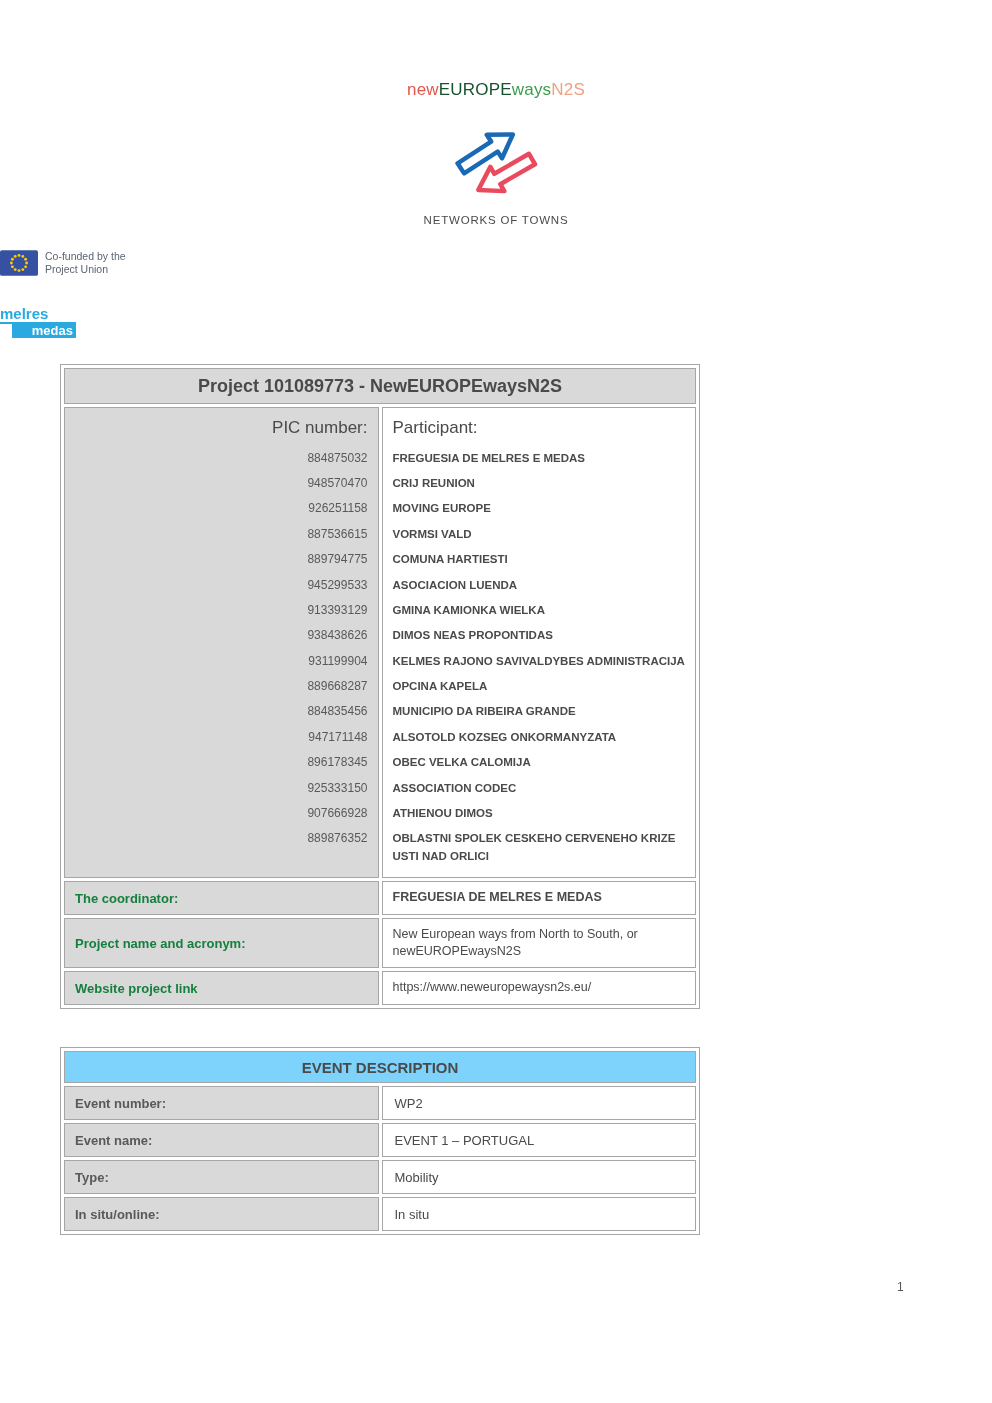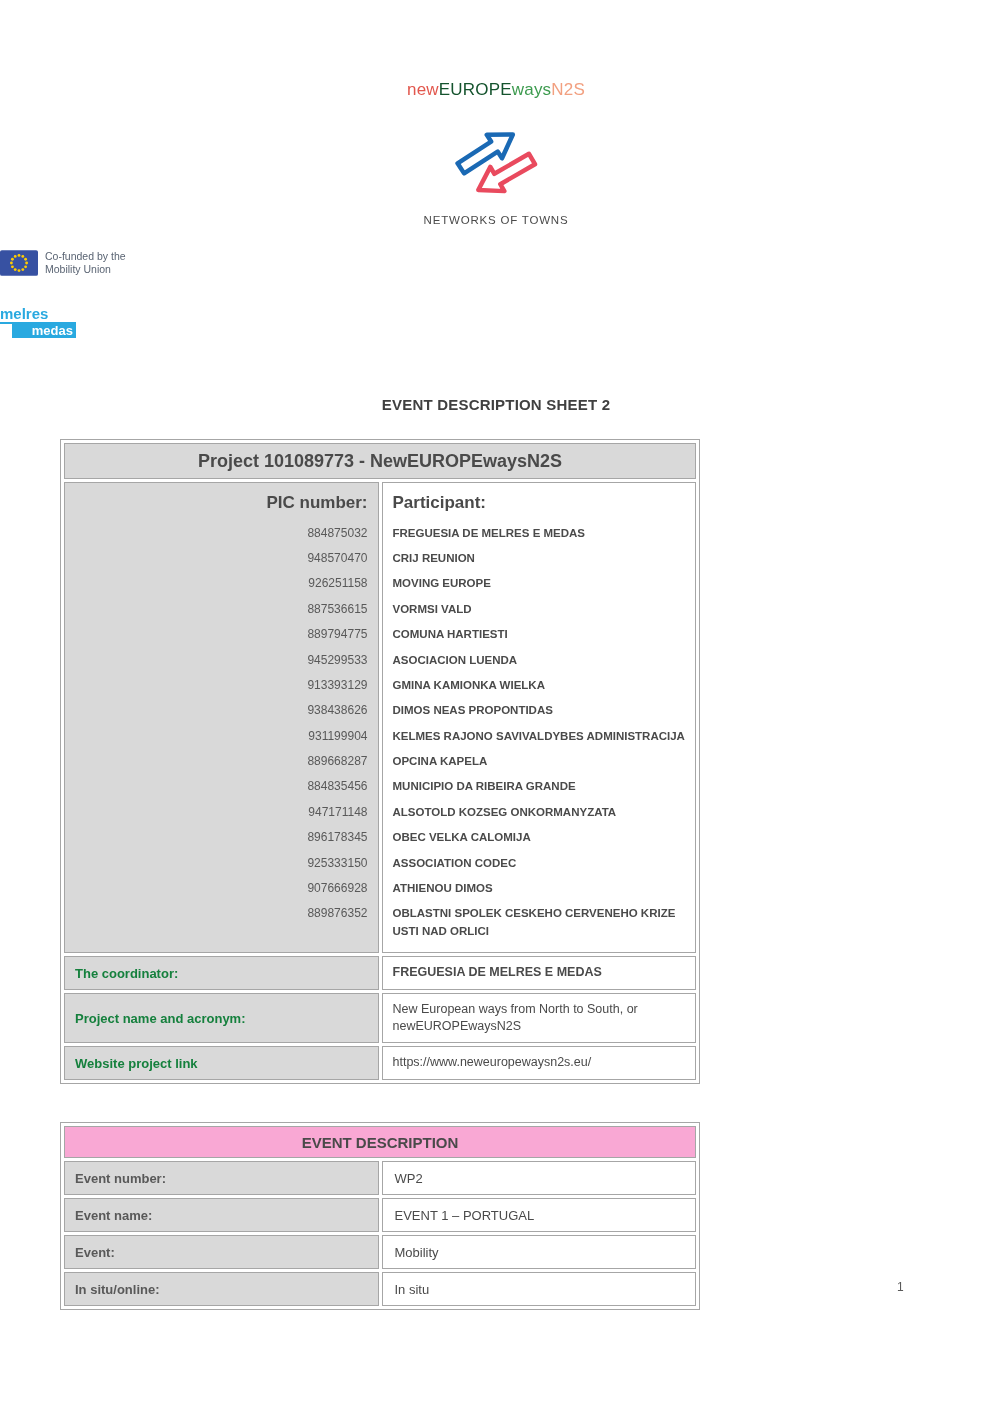--- a/index.html
+++ b/index.html
@@ -24,31 +24,31 @@
   
   table { border-collapse: separate; border-spacing: 3px; border: 1px solid #a6a6a6; margin-left: 60px; width: 640px; table-layout: fixed; }
   td { border: 1px solid #a6a6a6; color: #4a4a4a; }
   td.gray { background: #d9d9d9; }
   td.white { background: #ffffff; }
 
   .t1 { margin-top: 26px; }
   .t1 .th-full { background: #d9d9d9; text-align: center; font-weight: bold; font-size: 18px; color: #4a4a4a; height: 36px; vertical-align: middle; }
   .t1 .piccol { width: 310px; vertical-align: top; padding: 8px 10px 8px 8px; }
   .t1 .namecol { vertical-align: top; padding: 8px 8px 8px 10px; }
-  .col-head { font-size: 17px; font-weight: bold; color: #4a4a4a; line-height: 24px; margin-bottom: 5px; }
+  .col-head { font-size: 17px; font-weight: normal; color: #4a4a4a; line-height: 24px; margin-bottom: 5px; }
   .col-head.right { text-align: right; }
   .pic-line { text-align: right; font-size: 12px; color: #595959; line-height: 18px; padding: 3.7px 0; }
   .name-line { font-size: 11.5px; font-weight: bold; color: #4a4a4a; line-height: 18px; padding: 3.7px 0; }
   .t1 td.label { font-size: 13px; font-weight: bold; color: #15803d; vertical-align: middle; padding: 8px 10px 8px 10px; height: 34px; }
   .t1 td.value { font-size: 12.5px; vertical-align: top; padding: 7px 10px 7px 10px; line-height: 17px; }
   .t1 td.value.bold { font-weight: bold; }
   .wrap-narrow { max-width: 300px; }
 
   .t2 { margin-top: 38px; }
-  .t2 .th-full2 { background: #f9a8d4; text-align: center; font-weight: bold; font-size: 15px; color: #4a4a4a; height: 32px; vertical-align: middle; }
+  .t2 .th-full2 { background: #7dd3fc; text-align: center; font-weight: bold; font-size: 15px; color: #4a4a4a; height: 32px; vertical-align: middle; }
   .t2 td.label { width: 212px; font-size: 13px; font-weight: bold; color: #595959; vertical-align: middle; padding: 0 10px; height: 34px; }
   .t2 td.value { font-size: 13px; vertical-align: middle; padding: 0 12px; }
 
   .pagenum { position: absolute; top: 1280px; left: 897px; font-size: 12px; color: #595959; }
 </style>
 </head>
 <body>
 
 <div class="page">
 
@@ -80,31 +80,30 @@
             <circle cx="20" cy="21.5" r="1.5"></circle>
               <circle cx="16" cy="20.43" r="1.5"></circle>
             <circle cx="13.07" cy="17.5" r="1.5"></circle>
               <circle cx="12" cy="13.5" r="1.5"></circle>
             <circle cx="13.07" cy="9.5" r="1.5"></circle>
               <circle cx="16" cy="6.57" r="1.5"></circle>
           </g>
         </svg>
         <div class="eu-text">
           <div>Co-funded by the</div>
-          <div>Mobility Union</div>
+          <div>Project Union</div>
         </div>
       </div>
       <div class="melres">
         <div class="melres-top" style="color: rgb(41, 169, 224);">melres</div>
         <div class="melres-bottom" style="background-color: rgb(41, 169, 224);">medas</div>
       </div>
     </div>
   </div>
 
-  <h1 class="doc-title">EVENT DESCRIPTION SHEET 2</h1>
 
   <table class="t1">
     <tbody>
         <tr>
       <td colspan="2" class="th-full">Project 101089773 - NewEUROPEwaysN2S</td>
     </tr>
     <tr>
       <td class="gray piccol">
         <div class="col-head right">PIC number:</div>
         <div>
@@ -172,21 +171,21 @@
     </tr>
     <tr>
       <td class="gray label">Event number:</td>
       <td class="white value">WP2</td>
     </tr>
     <tr>
       <td class="gray label">Event name:</td>
       <td class="white value">EVENT 1 – PORTUGAL</td>
     </tr>
     <tr>
-      <td class="gray label">Event:</td>
+      <td class="gray label">Type:</td>
       <td class="white value">Mobility</td>
     </tr>
     <tr>
       <td class="gray label">In situ/online:</td>
       <td class="white value">In situ</td>
     </tr>
   </tbody>
     </table>
 
   <div class="pagenum">1</div>

